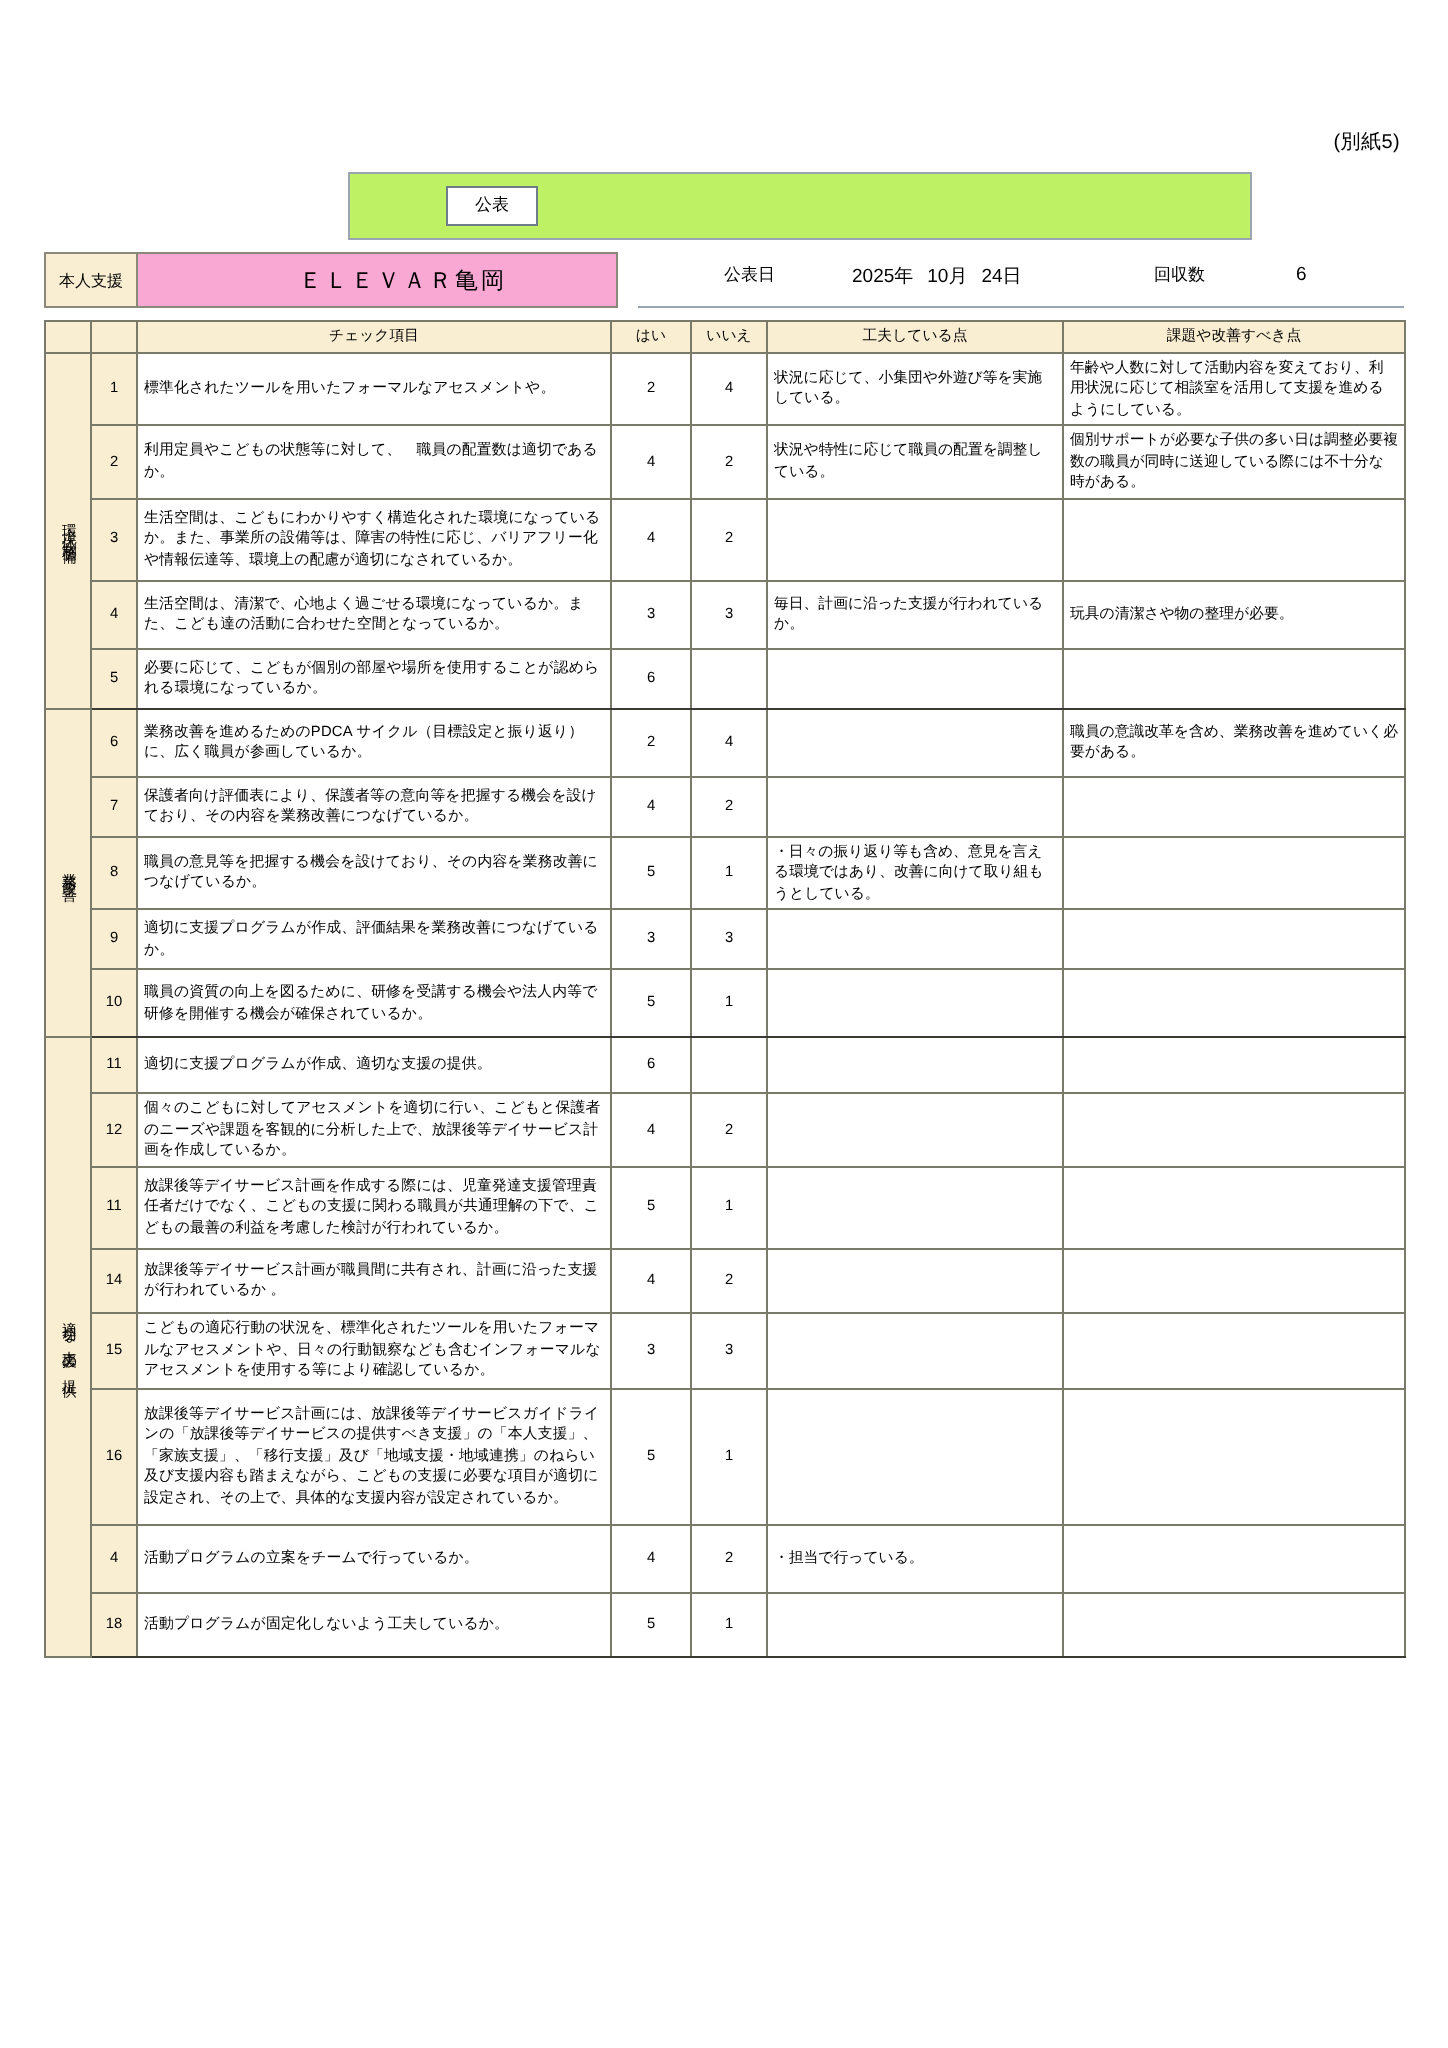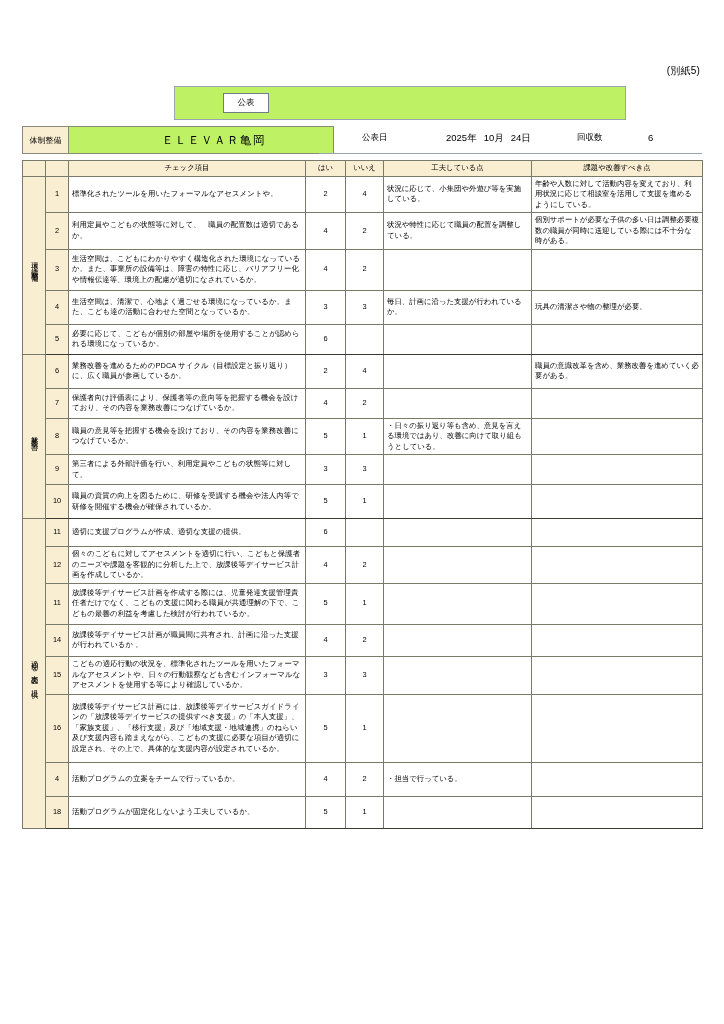--- a/index.html
+++ b/index.html
@@ -65,40 +65,39 @@
     left: 0; top: 0;
     width: 47px; height: 28px;
     border: 1px solid #8a8a7a;
     background: #faeed2;
     display: flex; align-items: center; justify-content: center;
     font-size: 8px;
   }
   .office-name {
     position: absolute;
     left: 47px; top: 0;
-    width: 265px; height: 28px;
+    width: 240px; height: 28px;
     border: 1px solid #8a8a7a;
     border-left: none;
-    background: #bef264;
+    background: #f9a8d4;
     display: flex; align-items: center; justify-content: center;
     font-size: 11.5px;
     letter-spacing: 1.5px;
     padding-left: 26px;
   }
   .pub-label {
     position: absolute;
     left: 340px; top: 6px;
     font-size: 8.5px;
   }
   .pub-date {
     position: absolute;
     left: 404px; top: 6px;
     font-size: 9.5px;
     white-space: nowrap;
-    margin-left: 20px;
   }
   .pub-date span { margin-right: 7px; }
   .count-label {
     position: absolute;
     left: 555px; top: 6px;
     font-size: 8.5px;
   }
   .count-value {
     position: absolute;
     left: 626px; top: 6px;
@@ -192,21 +191,21 @@
 
 <div class="page">
 
   <div class="form-no">(別紙5)</div>
 
   <div class="title-box">
     <div class="title-tag">公表</div>
   </div>
 
   <div class="office-row">
-    <div class="office-label">体制整備</div>
+    <div class="office-label">本人支援</div>
     <div class="office-name">ＥＬＥＶＡＲ亀岡</div>
     <div class="pub-label">公表日</div>
     <div class="pub-date">
       <span>2025年</span><span>10月</span><span>24日</span>
     </div>
     <div class="count-label">回収数</div>
     <div class="count-value">6</div>
     <div class="office-underline"></div>
   </div>
 
@@ -293,21 +292,21 @@
         <tr style="height: 36px;">
           <td class="no">8</td>
           <td class="item">職員の意見等を把握する機会を設けており、その内容を業務改善につなげているか。</td>
           <td class="num">5</td>
           <td class="num">1</td>
           <td class="note">・日々の振り返り等も含め、意見を言える環境ではあり、改善に向けて取り組もうとしている。</td>
           <td class="note"></td>
         </tr>
         <tr style="height: 30px;">
           <td class="no">9</td>
-          <td class="item">第三者による外部評価を行い、利用定員やこどもの状態等に対して。</td>
+          <td class="item">適切に支援プログラムが作成、評価結果を業務改善につなげているか。</td>
           <td class="num">3</td>
           <td class="num">3</td>
           <td class="note"></td>
           <td class="note"></td>
         </tr>
         <tr class="block-end" style="height: 34px;">
           <td class="no">10</td>
           <td class="item">職員の資質の向上を図るために、研修を受講する機会や法人内等で研修を開催する機会が確保されているか。</td>
           <td class="num">5</td>
           <td class="num">1</td>

